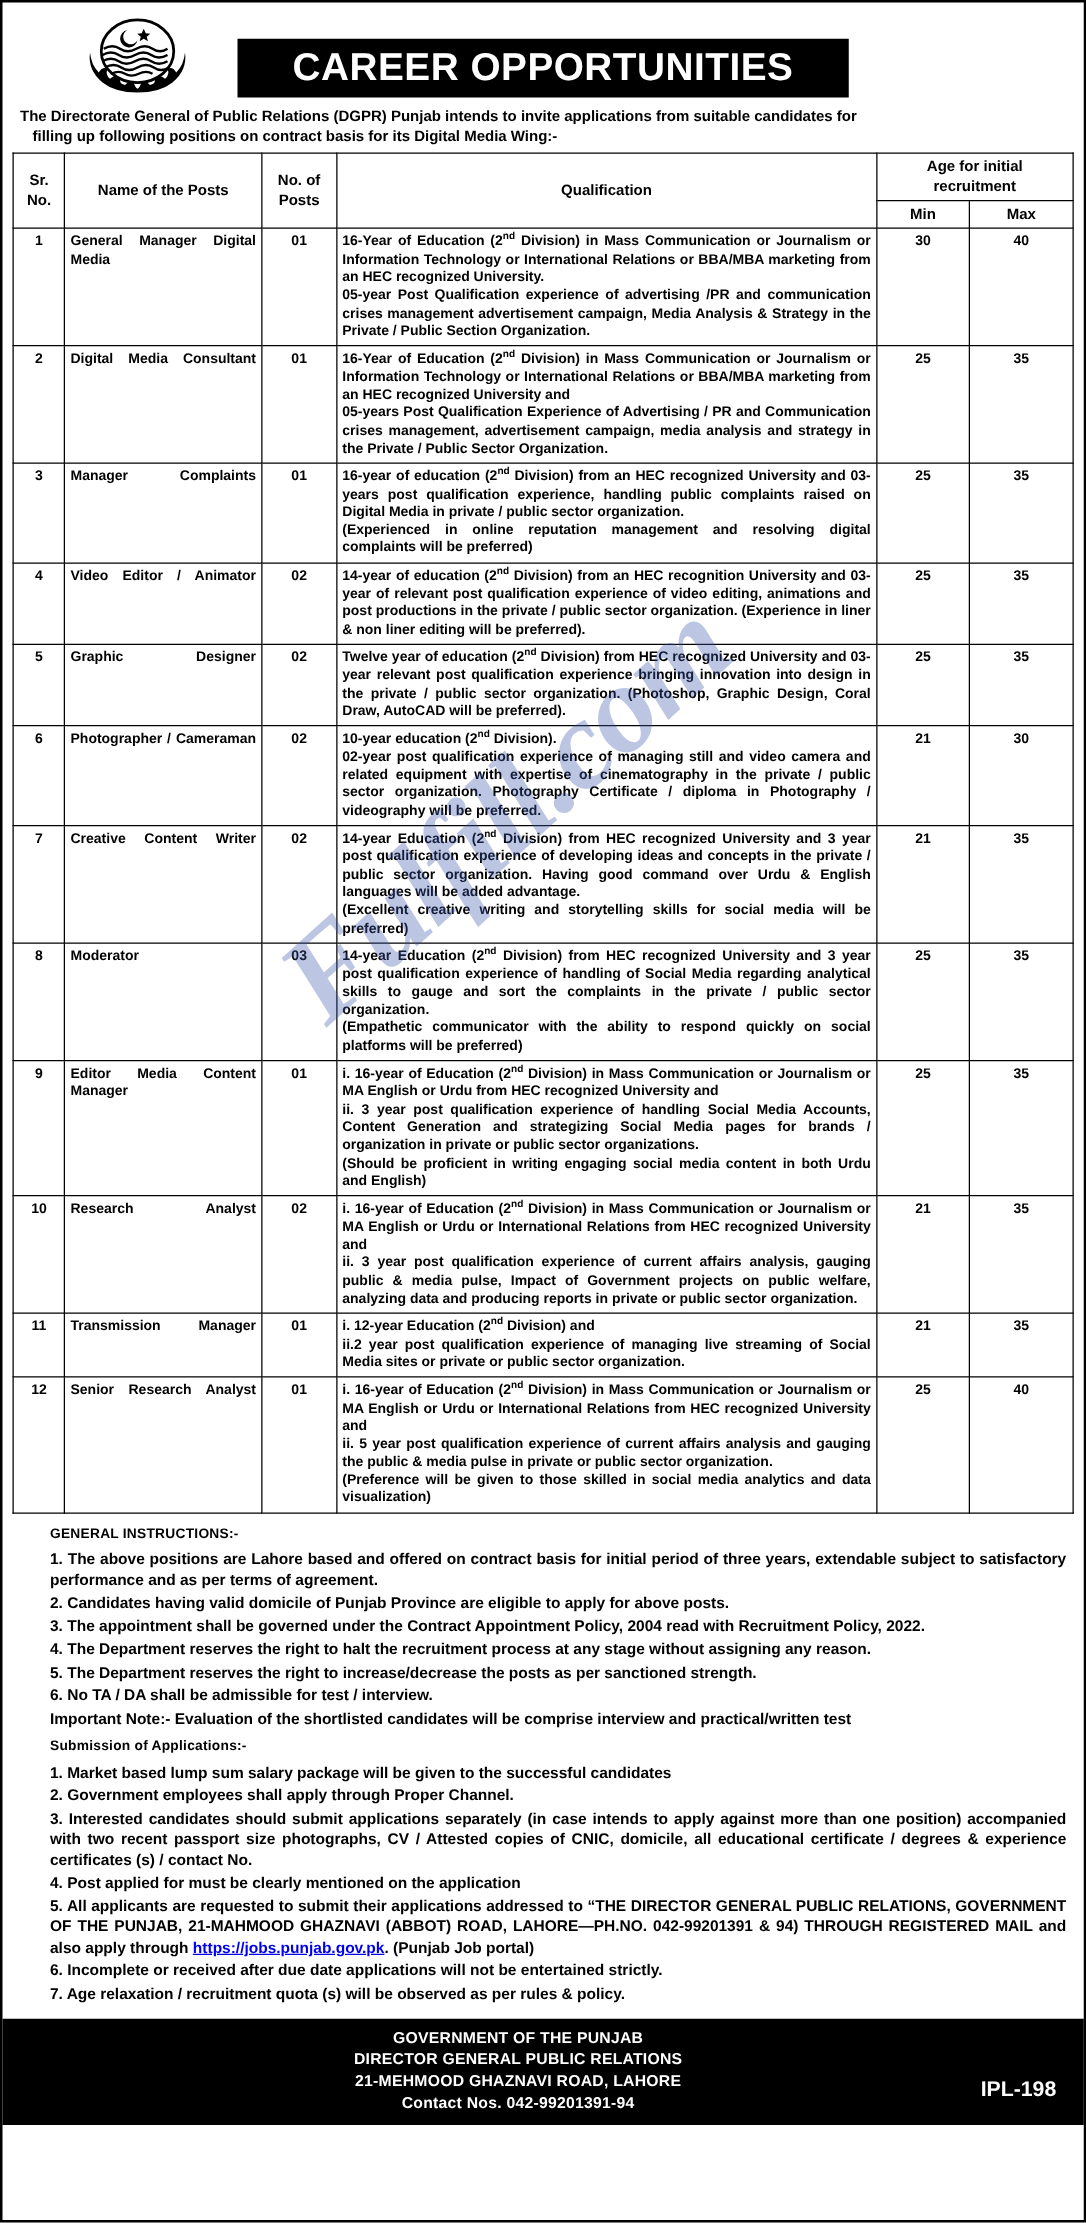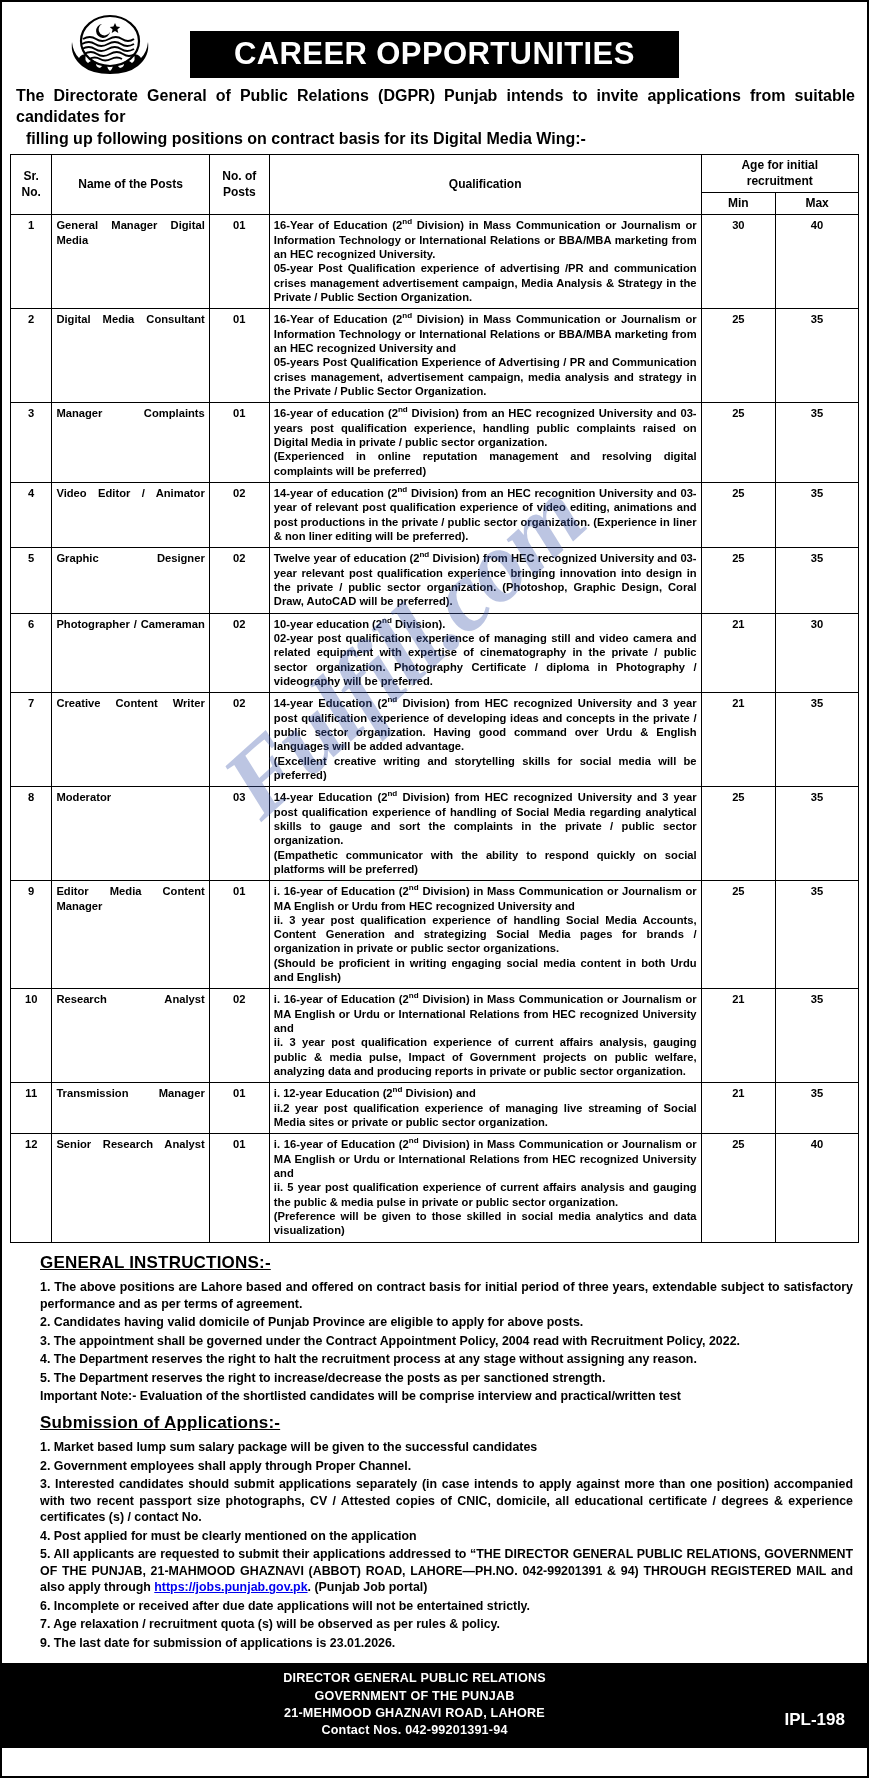--- a/index.html
+++ b/index.html
@@ -43,21 +43,21 @@
     font-size: 31px;
     letter-spacing: 0.4px;
     padding: 7px 44px 9px 44px;
     margin-left: 26px;
     line-height: 1;
     white-space: nowrap;
   }
 
   
   .intro {
-    font-size: 16px;
+    font-size: 12px;
     font-weight: bold;
     line-height: 1.34;
     padding: 1px 4px 5px 6px;
     text-align: justify;
   }
   .intro .ln2 { display: block; padding-left: 10px; }
 
   
   table.jobs {
     width: 100%;
@@ -96,22 +96,21 @@
   sup { font-size: 0.72em; vertical-align: super; line-height: 0; }
 
   
   .instructions {
     padding: 7px 6px 2px 30px;
     font-size: 12.4px;
     font-weight: bold;
     line-height: 1.33;
   }
   .sec-head {
-    text-decoration: underline;
-    font-size: 17px;
+    font-size: 11px;
     font-weight: bold;
     margin: 2px 0 5px 0;
     letter-spacing: 0.2px;
   }
   .sec-head.second { margin-top: 7px; }
   .instructions p {
     margin: 0 0 2px 0;
     text-align: justify;
   }
   .instructions p.just { text-align: justify; }
@@ -356,43 +355,43 @@
   </table>
 
   <div class="instructions">
     <div class="sec-head">GENERAL INSTRUCTIONS:-</div>
     <div id="gi-list">
         <p class="just">1. The above positions are Lahore based and offered on contract basis for initial period of three years, extendable subject to satisfactory performance and as per terms of agreement.</p>
         <p class="just">2. Candidates having valid domicile of Punjab Province are eligible to apply for above posts.</p>
         <p class="just">3. The appointment shall be governed under the Contract Appointment Policy, 2004 read with Recruitment Policy, 2022.</p>
         <p class="just">4. The Department reserves the right to halt the recruitment process at any stage without assigning any reason.</p>
         <p class="just">5. The Department reserves the right to increase/decrease the posts as per sanctioned strength.</p>
+        <p class="just">6. No TA / DA shall be admissible for test / interview.</p>
         <p class="just">Important Note:- Evaluation of the shortlisted candidates will be comprise interview and practical/written test</p>
       </div>
 
     <div class="sec-head second">Submission of Applications:-</div>
     <div id="sub-list">
         <p class="just">1. Market based lump sum salary package will be given to the successful candidates</p>
         <p class="just">2. Government employees shall apply through Proper Channel.</p>
         <p class="just">3. Interested candidates should submit applications separately (in case intends to apply against more than one position) accompanied with two recent passport size photographs, CV / Attested copies of CNIC, domicile, all educational certificate / degrees &amp; experience certificates (s) / contact No.</p>
         <p class="just">4. Post applied for must be clearly mentioned on the application</p>
       </div>
     <p class="just">
       <span>5. All applicants are requested to submit their applications addressed to “THE DIRECTOR GENERAL PUBLIC RELATIONS, GOVERNMENT OF THE PUNJAB, 21-MAHMOOD GHAZNAVI (ABBOT) ROAD, LAHORE—PH.NO. 042-99201391 &amp; 94) THROUGH REGISTERED MAIL and also apply through </span><a class="link" href="#">https://jobs.punjab.gov.pk</a><span>. (Punjab Job portal)</span>
     </p>
     <div id="sub-list2">
         <p class="just">6. Incomplete or received after due date applications will not be entertained strictly.</p>
         <p class="just">7. Age relaxation / recruitment quota (s) will be observed as per rules &amp; policy.</p>
-        <p class="just">9. The last date for submission of applications is 23.01.2026.</p>
       </div>
   </div>
 
   <div class="footer">
     <div class="ftxt">
+      <div>GOVERNMENT OF THE PUNJAB</div>
       <div>DIRECTOR GENERAL PUBLIC RELATIONS</div>
-      <div>GOVERNMENT OF THE PUNJAB</div>
       <div>21-MEHMOOD GHAZNAVI ROAD, LAHORE</div>
       <div>Contact Nos. 042-99201391-94</div>
     </div>
     <div class="ipl">IPL-198</div>
   </div>
 
 </div>
 
 </body></html>

